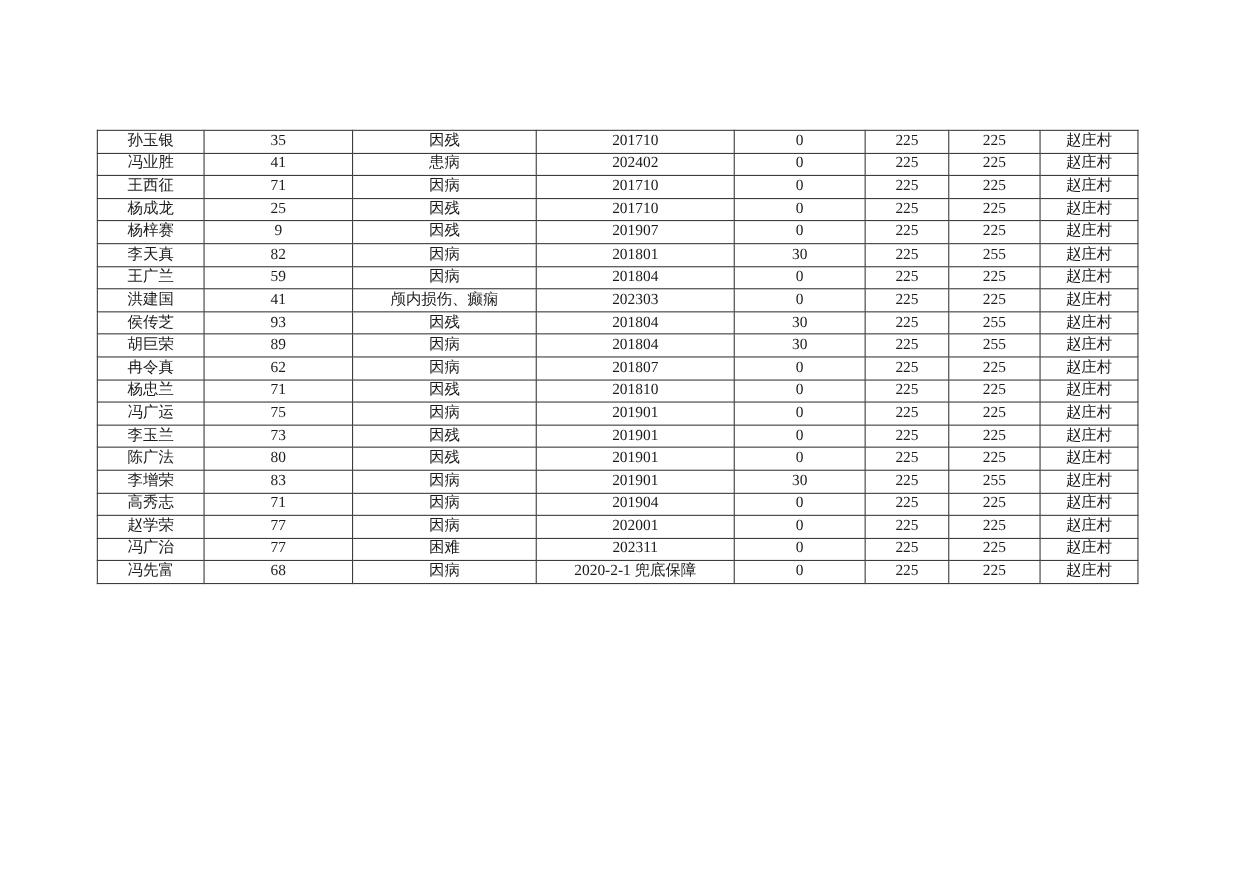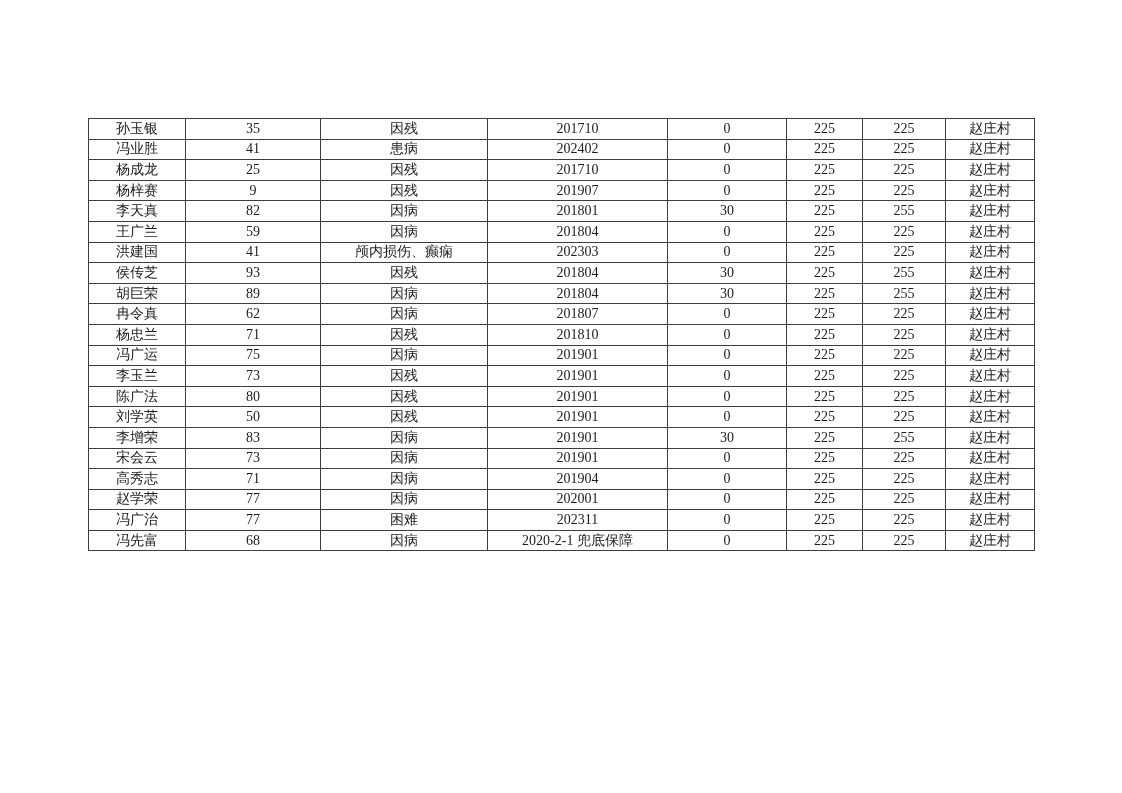--- a/index.html
+++ b/index.html
@@ -67,20 +67,30 @@
           <td>冯业胜</td>
           <td>41</td>
           <td>患病</td>
           <td>202402</td>
           <td>0</td>
           <td>225</td>
           <td>225</td>
           <td>赵庄村</td>
         </tr>
         <tr>
+          <td>王西征</td>
+          <td>71</td>
+          <td>因病</td>
+          <td>201710</td>
+          <td>0</td>
+          <td>225</td>
+          <td>225</td>
+          <td>赵庄村</td>
+        </tr>
+        <tr>
           <td>杨成龙</td>
           <td>25</td>
           <td>因残</td>
           <td>201710</td>
           <td>0</td>
           <td>225</td>
           <td>225</td>
           <td>赵庄村</td>
         </tr>
         <tr>
@@ -187,47 +197,27 @@
           <td>陈广法</td>
           <td>80</td>
           <td>因残</td>
           <td>201901</td>
           <td>0</td>
           <td>225</td>
           <td>225</td>
           <td>赵庄村</td>
         </tr>
         <tr>
-          <td>刘学英</td>
-          <td>50</td>
-          <td>因残</td>
-          <td>201901</td>
-          <td>0</td>
-          <td>225</td>
-          <td>225</td>
-          <td>赵庄村</td>
-        </tr>
-        <tr>
           <td>李增荣</td>
           <td>83</td>
           <td>因病</td>
           <td>201901</td>
           <td>30</td>
           <td>225</td>
           <td>255</td>
-          <td>赵庄村</td>
-        </tr>
-        <tr>
-          <td>宋会云</td>
-          <td>73</td>
-          <td>因病</td>
-          <td>201901</td>
-          <td>0</td>
-          <td>225</td>
-          <td>225</td>
           <td>赵庄村</td>
         </tr>
         <tr>
           <td>高秀志</td>
           <td>71</td>
           <td>因病</td>
           <td>201904</td>
           <td>0</td>
           <td>225</td>
           <td>225</td>

